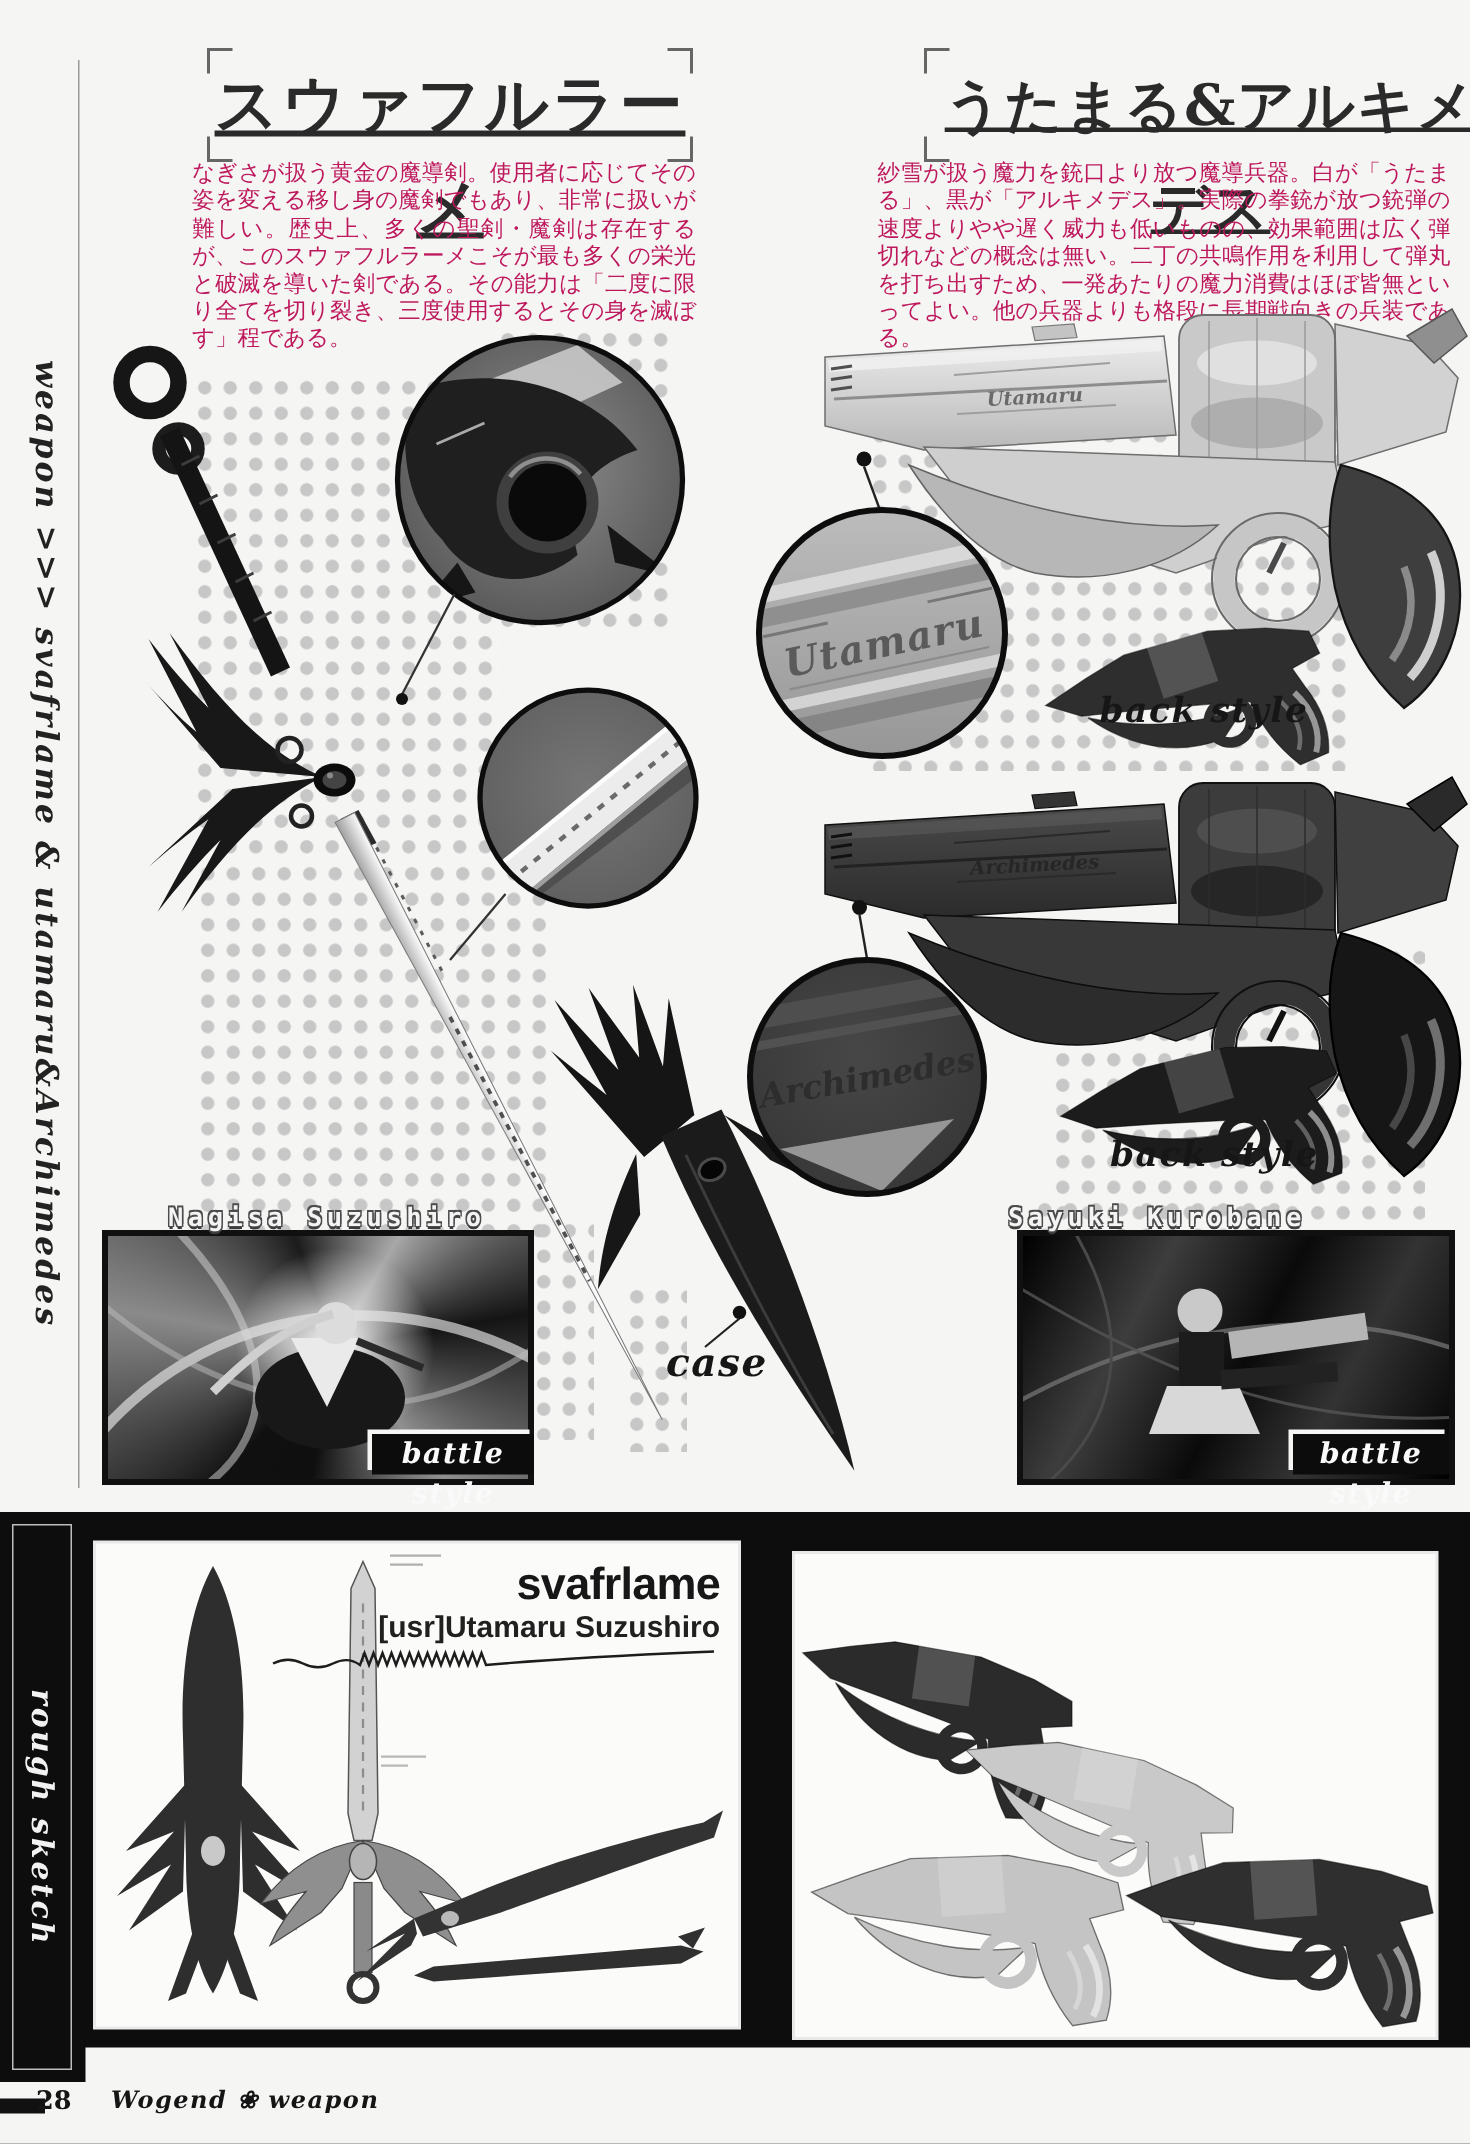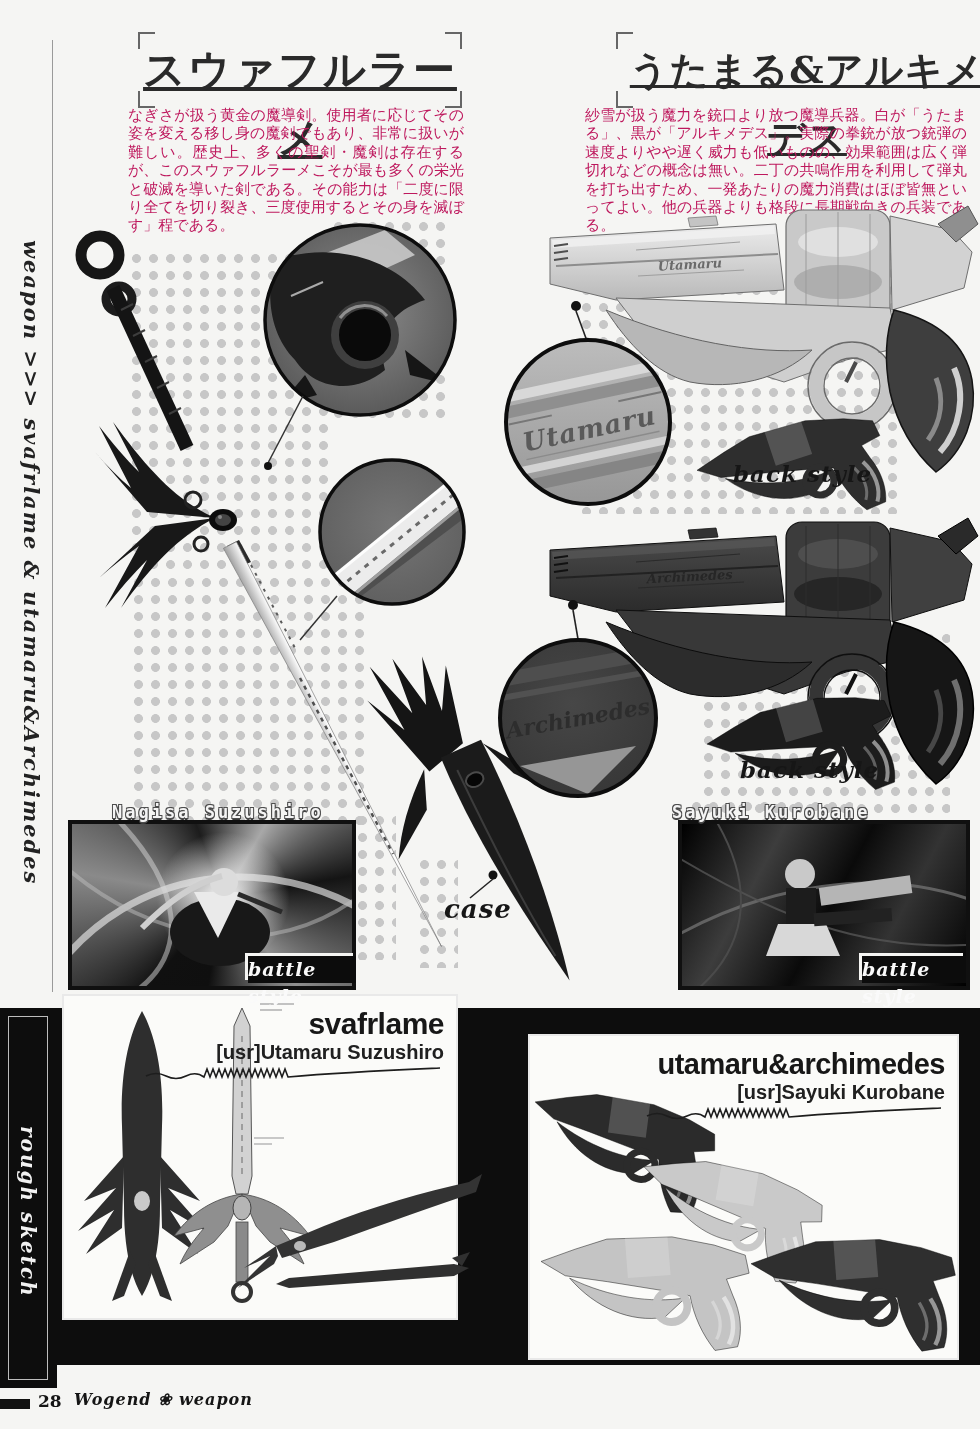--- a/index.html
+++ b/index.html
@@ -30,36 +30,36 @@
   .photo{border:4px solid #101010;z-index:2;}
   .photo svg{display:block;}
   .photo-left{background:
      radial-gradient(circle at 54% 46%, #ffffff 0%, #d9d9d9 9%, rgba(0,0,0,0) 38%),
      conic-gradient(from 220deg at 54% 46%, #101010, #8a8a8a 60deg, #1c1c1c 120deg,
         #a8a8a8 170deg, #141414 220deg, #909090 280deg, #0f0f0f 330deg, #101010 360deg);}
   .photo-right{background:linear-gradient(118deg,#000 0%,#3d3d3d 28%,#0a0a0a 52%,#333 72%,#000 100%);}
   .charname{font-family:"DejaVu Sans Mono",monospace;font-weight:700;font-size:17px;letter-spacing:3px;
      color:#f4f4f4;z-index:3;
      text-shadow:-1px -1px 0 #4c4c4c,1px -1px 0 #4c4c4c,-1px 1px 0 #4c4c4c,1px 1px 0 #4c4c4c,0 2px 0 #3c3c3c;}
-  .btag{background:#0c0c0c;color:#fafafa;text-align:left;z-index:3;
+  .btag{background:#0c0c0c;color:#fafafa;text-align:center;z-index:3;
         font-size:19px;line-height:27px;box-shadow:-3px -3px 0 #f5f5f3;}
   .annot{font-size:23px;color:#161616;z-index:2;}
   
   .band{left:0;top:1008px;width:980px;height:357px;background:#0d0d0d;z-index:1;}
   .bandstrip{left:0;top:1008px;width:57px;height:380px;background:#0d0d0d;z-index:2;}
   .stripframe{position:absolute;left:8px;top:8px;width:38px;height:362px;border:1px solid #bdbdbd;}
   .rough-label{left:40px;top:1126px;font-size:20px;color:#f2f2f2;z-index:3;letter-spacing:2px;}
   .panel{background:#fbfbf9;z-index:2;box-shadow:0 0 0 2px #e9e9e9;}
   .panel-h{position:absolute;top:12px;right:12px;text-align:right;z-index:2;}
   .panel-title{font-weight:700;font-size:30px;letter-spacing:-0.5px;color:#171717;line-height:32px;
      font-family:"Liberation Sans",sans-serif;}
   .panel-user{font-weight:700;font-size:20px;color:#202020;line-height:24px;}
   
   .footer-bullet{left:0;top:1399px;width:30px;height:10px;background:#111;}
-  .pagenum{left:38px;top:1391px;font-family:"DejaVu Serif",serif;font-weight:700;font-size:17px;color:#151515;}
+  .pagenum{left:24px;top:1391px;font-family:"DejaVu Serif",serif;font-weight:700;font-size:17px;color:#151515;}
   .footerlogo{left:74px;top:1390px;font-size:16px;color:#151515;}
 </style>
 </head>
 <body>
 
 <div class="page">
 
   <div class="abs vrule"></div>
   <div class="abs vtext blackletter sidebar-label">weapon &gt;&gt;&gt; svafrlame &amp; utamaru&amp;Archimedes</div>
 
@@ -342,21 +342,21 @@
     </svg>
   </div>
   <div class="abs btag blackletter" style="left:862px;top:956px;width:104px;height:27px;">battle style</div>
 
   <div class="abs band"></div>
   <div class="abs bandstrip">
     <div class="stripframe"></div>
   </div>
   <div class="abs vtext blackletter rough-label">rough sketch</div>
 
-  <div class="abs panel" style="left:64px;top:996px;width:392px;height:322px;">
+  <div class="abs panel" style="left:64px;top:1029px;width:428px;height:322px;">
     <div class="panel-h">
       <div class="panel-title">svafrlame</div>
       <div class="panel-user">[usr]Utamaru Suzushiro</div>
       <svg width="300" height="18" viewBox="0 0 300 18">
         <path d="M2,12 q10,-5 20,0 q10,5 20,0 q10,-5 18,1 l3,-8 l3,8 l3,-8 l3,8 l3,-8 l3,8 l3,-8 l3,8 l3,-8 l3,8 l3,-8 l3,8 l3,-8 l3,8 l3,-8 l3,8 l3,-8 l3,8 l3,-8 l3,8 l3,-8 l3,8 l3,-8 l3,8 l3,-8 l3,8 l3,-8 l3,8 C200,8 250,6 296,4" stroke="#1d1d1d" stroke-width="1.6" fill="none"></path>
       </svg>
     </div>
     <svg width="428" height="322" viewBox="0 0 428 322" style="position:absolute;left:0;top:0;">
 
       <g>
@@ -388,27 +388,20 @@
         <polygon points="225,282 390,268 405,272 390,280 225,292 212,288" fill="#303030"></polygon>
         <polygon points="388,262 406,256 398,270" fill="#303030"></polygon>
       </g>
 
       <path d="M196,8 h34 M196,14 h22" stroke="#b0b0b0" stroke-width="1.5"></path>
       <path d="M190,142 h30 M190,148 h18" stroke="#b8b8b8" stroke-width="1.5"></path>
     </svg>
   </div>
 
   <div class="abs panel" style="left:530px;top:1036px;width:427px;height:322px;">
-    <div class="panel-h">
-      <div class="panel-title" style="font-size:29px;">utamaru&amp;archimedes</div>
-      <div class="panel-user">[usr]Sayuki Kurobane</div>
-      <svg width="300" height="18" viewBox="0 0 300 18">
-        <path d="M2,12 q10,-5 20,0 q10,5 20,0 q10,-5 18,1 l3,-8 l3,8 l3,-8 l3,8 l3,-8 l3,8 l3,-8 l3,8 l3,-8 l3,8 l3,-8 l3,8 l3,-8 l3,8 l3,-8 l3,8 l3,-8 l3,8 l3,-8 l3,8 l3,-8 l3,8 l3,-8 l3,8 l3,-8 l3,8 l3,-8 l3,8 C200,8 250,6 296,4" stroke="#1d1d1d" stroke-width="1.6" fill="none"></path>
-      </svg>
-    </div>
     <svg width="427" height="322" viewBox="0 0 427 322" style="position:absolute;left:0;top:0;">
       <g transform="translate(10,30) rotate(14)" style="color:#2b2b2b">
         <use href="#bgun"></use>
       </g>
       <g transform="translate(120,95) rotate(16)" style="color:#c9c9c9">
         <use href="#bgun"></use>
       </g>
       <g transform="translate(8,185) rotate(2) scale(1.12)" style="color:#c4c4c4">
         <use href="#bgun"></use>
       </g>

